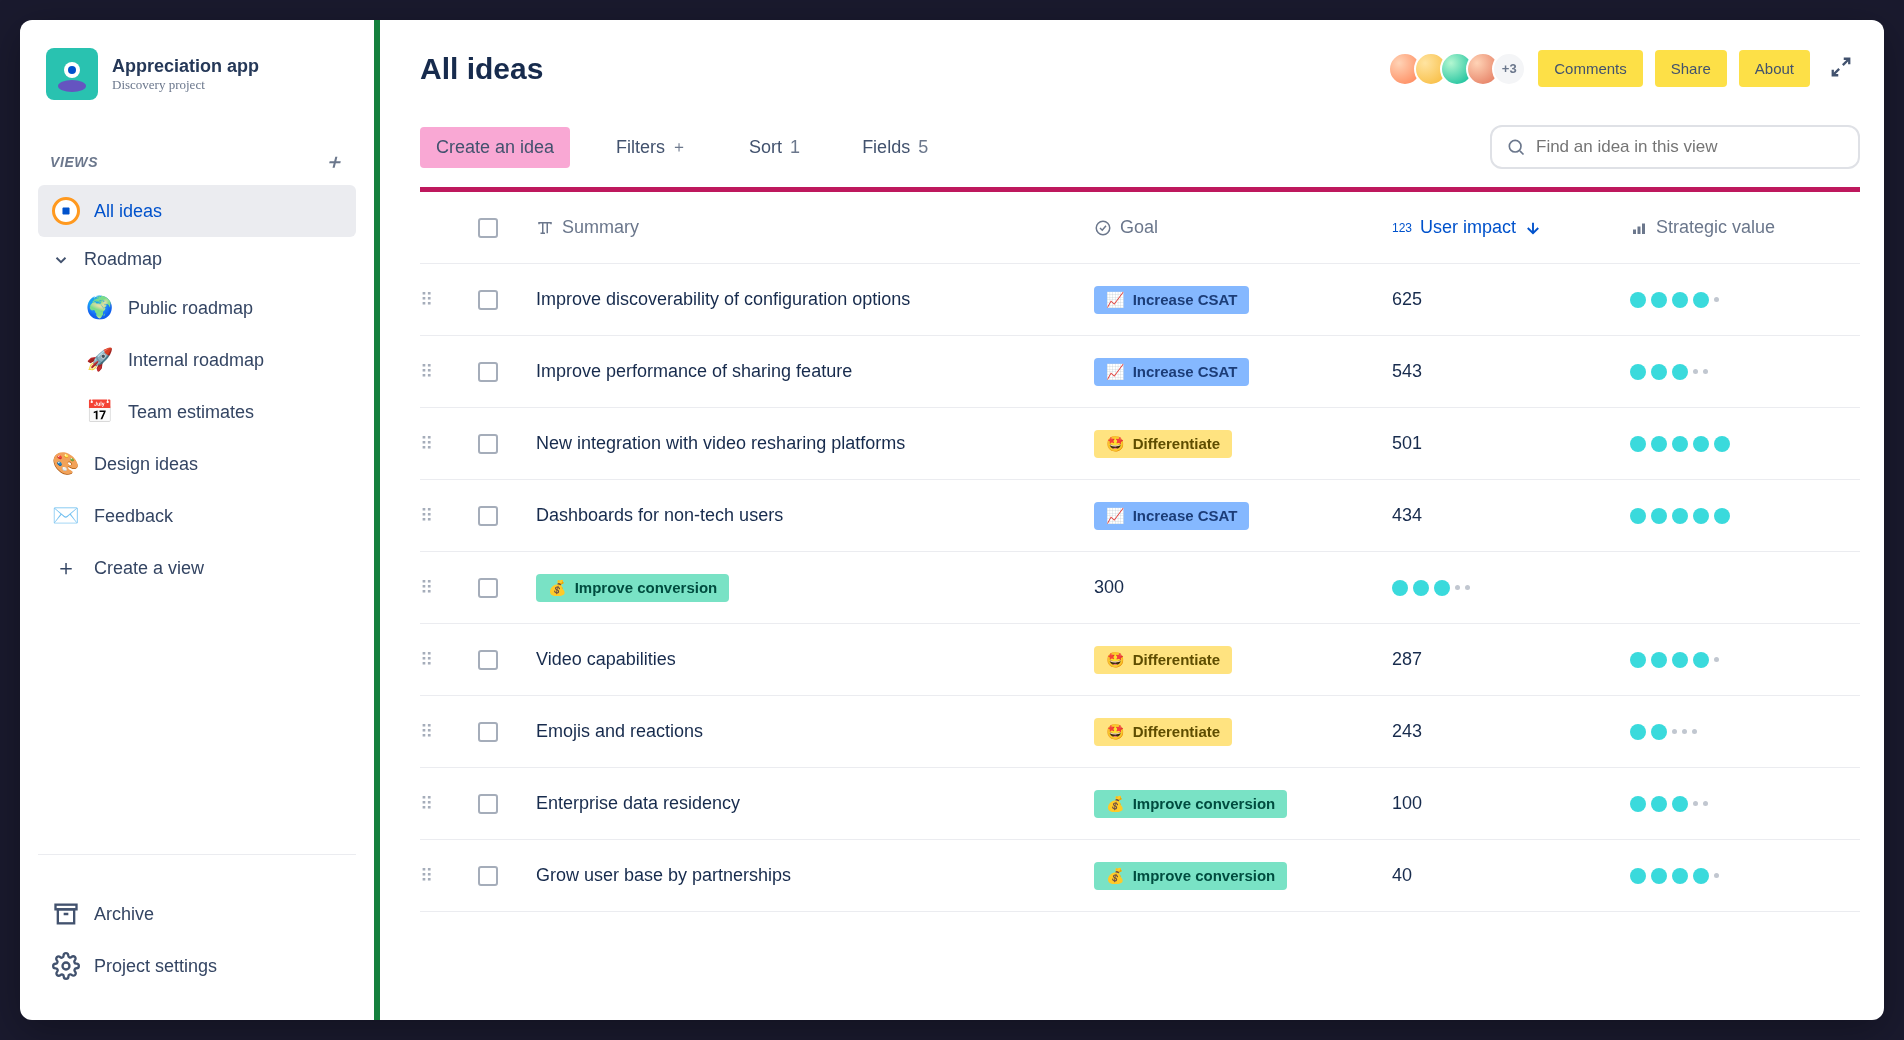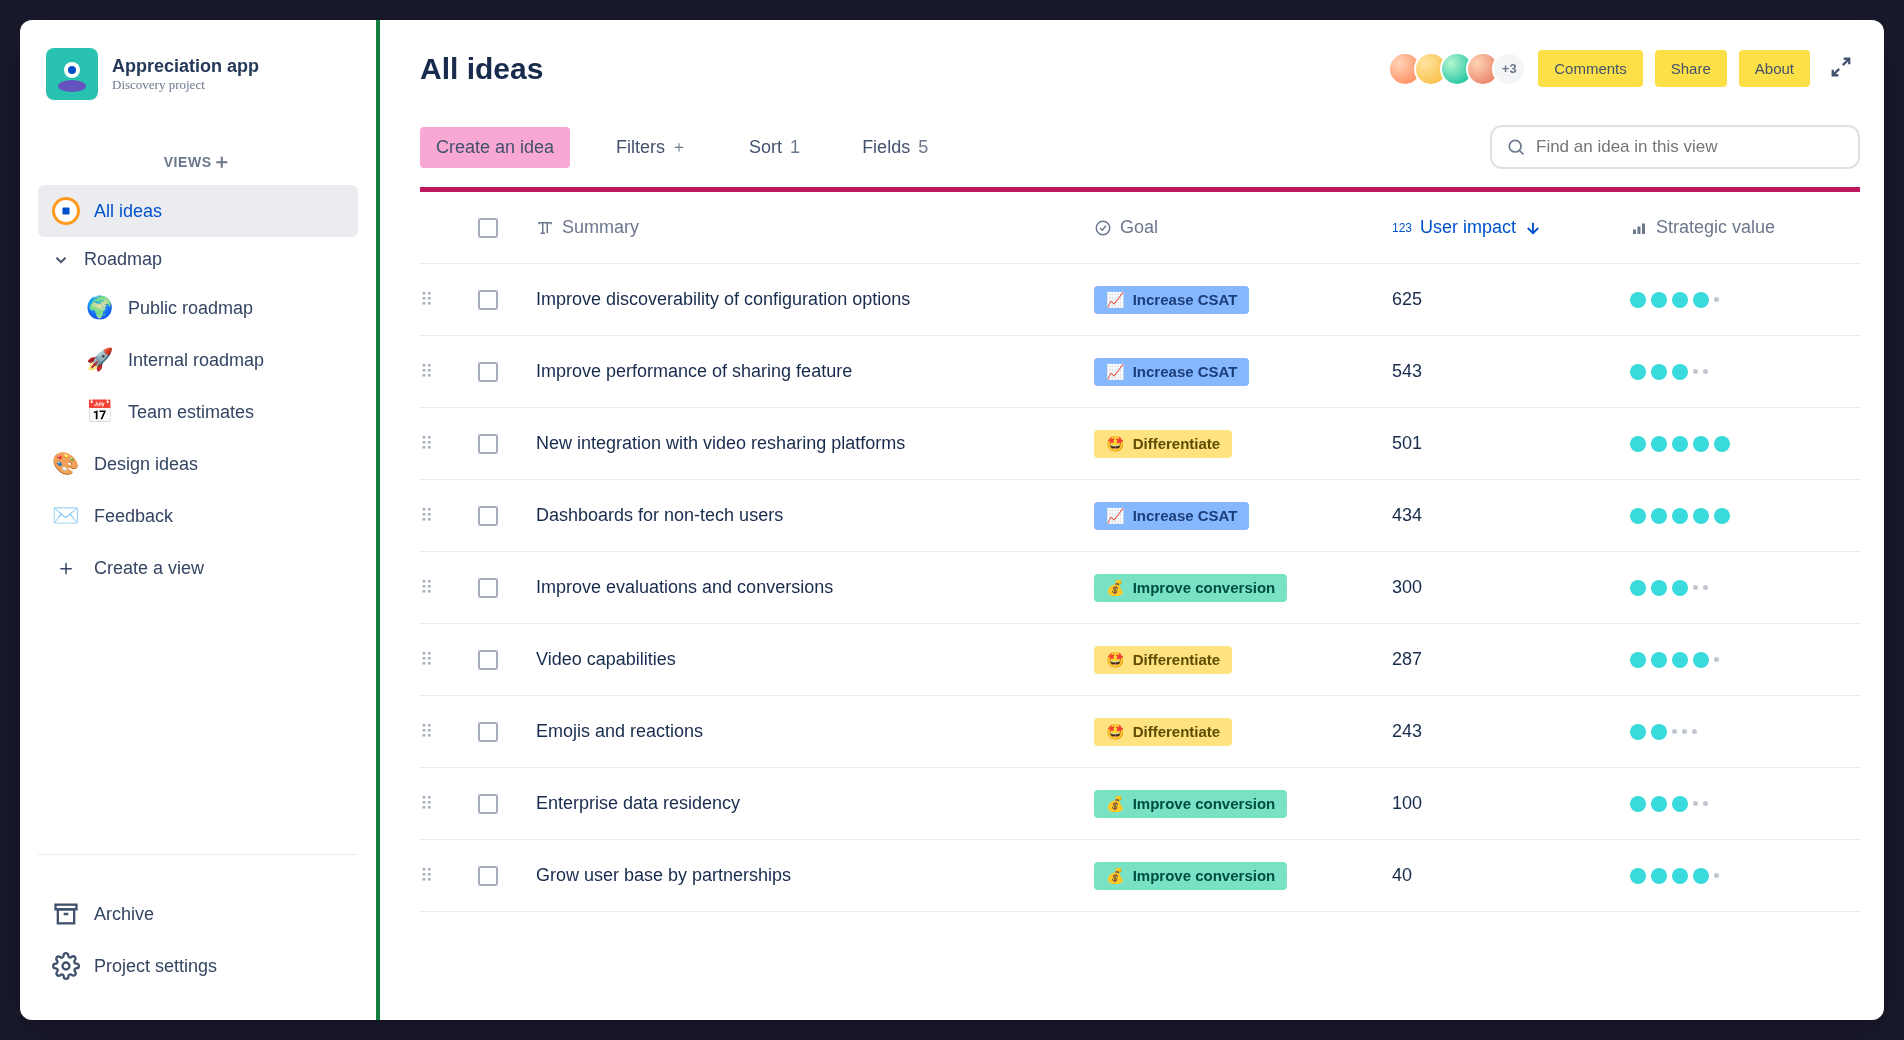--- a/index.html
+++ b/index.html
@@ -13,21 +13,21 @@
   background: #fff;
   border-radius: 12px;
   display: flex;
   width: 1864px;
   height: 1000px;
   overflow: hidden;
   box-shadow: 0 10px 40px rgba(0,0,0,0.3);
 }
 .sidebar {
   width: 395px;
-  border-right: 4px solid #15803d;
+  border-right: 6px solid #15803d;
   display: flex;
   flex-direction: column;
   padding: 28px 18px;
 }
 .project-header {
   display: flex;
   align-items: center;
   gap: 14px;
   padding: 0 8px 24px 8px;
 }
@@ -36,23 +36,23 @@
   background: #29c2b0;
   border-radius: 8px;
   display: flex;
   align-items: center;
   justify-content: center;
 }
 .project-icon svg { width: 36px; height: 36px; }
 .project-title { font-weight: 700; font-size: 18px; color:#253858; }
 .project-subtitle { font-size: 13px; color:#6b778c;font-family:Liberation Serif, serif; }
 .views-header {
-  display: flex; justify-content: center; align-items:center;
+  display: flex; justify-content: space-between; align-items:center;
   padding: 24px 12px 10px 12px;
-  font-size: 14px; font-weight:700; letter-spacing:0.6px; color:#6b778c;
+  font-size: 14px; font-weight:700; letter-spacing:0.6px; color:#6b778c;font-style:italic;
 }
 .views-header .plus { font-size:20px; color:#6b778c; cursor:pointer; }
 .view-item {
   display:flex; align-items:center; gap:14px;
   padding: 12px 14px;
   border-radius: 6px;
   font-size: 18px;
   color:#344563;
   cursor:pointer;
 }
@@ -402,21 +402,20 @@
               <span class="dot"></span>
               <span class="dot"></span>
               <span class="dot"></span>
             </div>
           </div>
           <div class="trow">
             <div class="drag">⠿</div>
             <div>
               <div class="chk"></div>
             </div>
-            <div class="summary-cell">Improve evaluations and conversions</div>
             <div><span class="goal-chip conv">
                 <span>💰</span>
                 <span>Improve conversion</span>
               </span></div>
             <div class="impact-cell">300</div>
             <div class="dots">
               <span class="dot"></span>
               <span class="dot"></span>
               <span class="dot"></span>
               <span class="dot empty"></span>

